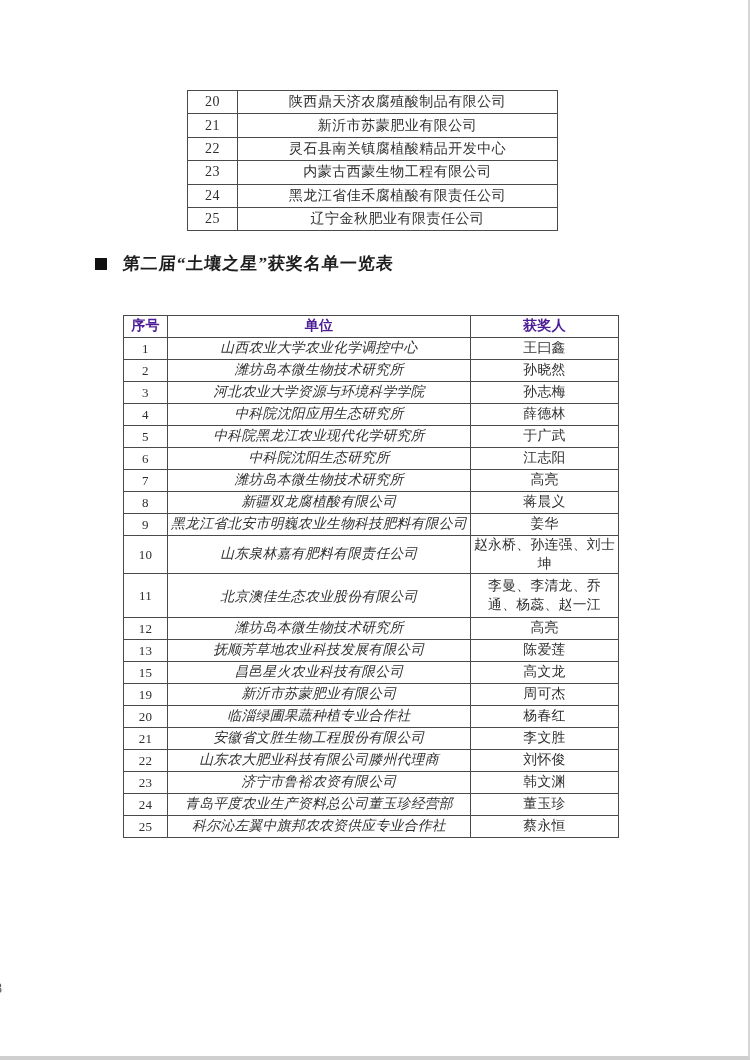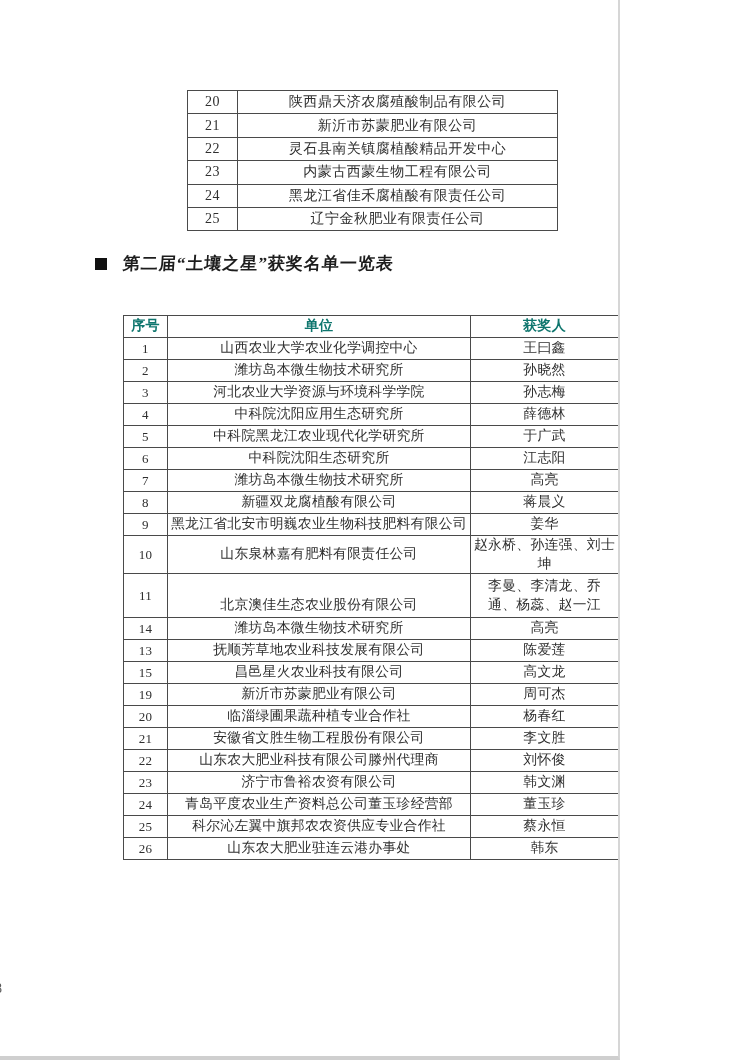--- a/index.html
+++ b/index.html
@@ -1,19 +1,19 @@
 <!DOCTYPE html>
 <html><head>
 <meta charset="utf-8">
 <style>
   * { margin: 0; padding: 0; box-sizing: border-box; }
   html, body { background: #ffffff; }
   .page {
     position: relative;
-    width: 620px;
+    width: 750px;
     height: 1060px;
     background: #ffffff;
     overflow: hidden;
     font-family: "Liberation Serif", "DejaVu Serif", serif;
     color: #2f2f2f;
     border-right: 2px solid #d6d6d6;
     border-bottom: 4px solid #cfcfcf;
   }
 
   
@@ -73,30 +73,30 @@
   .award-table th, .award-table td {
     border: 1px solid #4a4a4a;
     height: 22px;
     text-align: center;
     vertical-align: middle;
     font-size: 13.8px;
     letter-spacing: 0.3px;
     overflow: hidden;
     line-height: 1.35;
   }
-  .award-table th { font-size: 14px; font-weight: bold; color: #0f766e; }
+  .award-table th { font-size: 14px; font-weight: bold; color: #4c1d95; }
   .award-table .col-no { width: 44px; }
   .award-table .col-org { width: 303px; }
   .award-table .col-winner { width: 148px; }
   .award-table td.cell-no { font-size: 13px; }
-  .award-table td.cell-org { white-space: nowrap; }
+  .award-table td.cell-org { white-space: nowrap; font-style: italic; }
   .award-table tr.tall td { height: 44px; }
   .award-table tr.tall td.cell-org {
     vertical-align: bottom;
-    padding-bottom: 3px;
+    padding-bottom: 11px;
   }
   .award-table tr.tall td.cell-winner {
     white-space: normal;
     padding: 0 4px;
   }
 
   
   .page-number {
     position: absolute;
     top: 981px;
@@ -212,21 +212,21 @@
           <td class="cell-no">10</td>
           <td class="cell-org">山东泉林嘉有肥料有限责任公司</td>
           <td class="cell-winner">赵永桥、孙连强、刘士坤</td>
         </tr>
         <tr class="tall">
           <td class="cell-no">11</td>
           <td class="cell-org">北京澳佳生态农业股份有限公司</td>
           <td class="cell-winner">李曼、李清龙、乔通、杨蕊、赵一江</td>
         </tr>
         <tr>
-          <td class="cell-no">14</td>
+          <td class="cell-no">12</td>
           <td class="cell-org">潍坊岛本微生物技术研究所</td>
           <td class="cell-winner">高亮</td>
         </tr>
         <tr>
           <td class="cell-no">13</td>
           <td class="cell-org">抚顺芳草地农业科技发展有限公司</td>
           <td class="cell-winner">陈爱莲</td>
         </tr>
         <tr>
           <td class="cell-no">15</td>
@@ -261,23 +261,18 @@
         <tr>
           <td class="cell-no">24</td>
           <td class="cell-org">青岛平度农业生产资料总公司董玉珍经营部</td>
           <td class="cell-winner">董玉珍</td>
         </tr>
         <tr>
           <td class="cell-no">25</td>
           <td class="cell-org">科尔沁左翼中旗邦农农资供应专业合作社</td>
           <td class="cell-winner">蔡永恒</td>
         </tr>
-        <tr>
-          <td class="cell-no">26</td>
-          <td class="cell-org">山东农大肥业驻连云港办事处</td>
-          <td class="cell-winner">韩东</td>
-        </tr>
       </tbody>
   </table>
 
   <div class="page-number">8</div>
 
 </div>
 
 </body></html>

